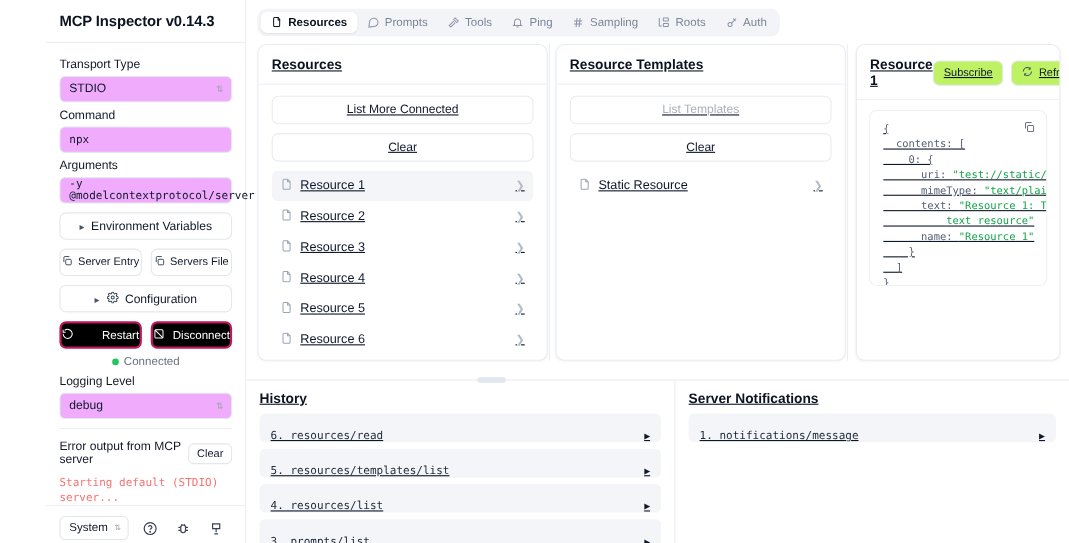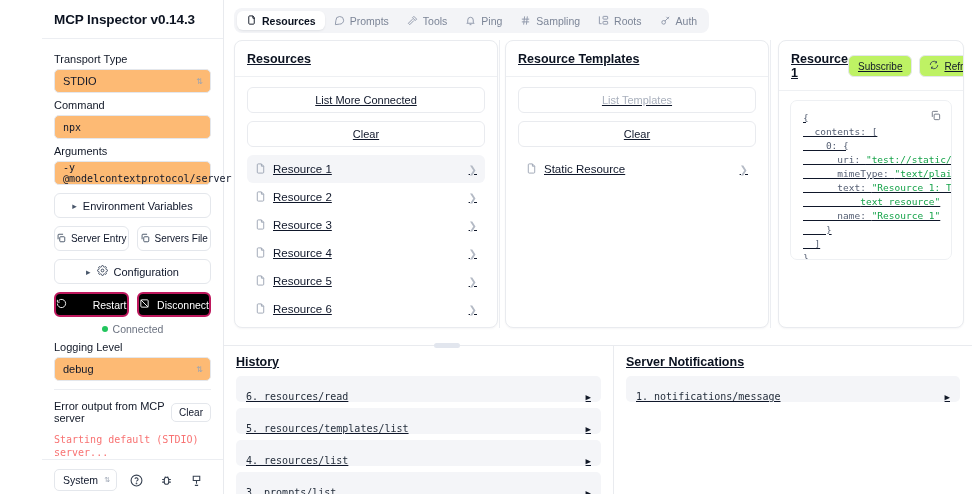--- a/index.html
+++ b/index.html
@@ -27,21 +27,21 @@
     border-bottom: 1px solid #eceef2;
     color: #0b1220;
   }
   .sb-body { padding: 8px 12px 0 12px; flex: 0 0 auto; }
   .fieldlabel {
     font-size: 11px; color: #111827; margin: 6px 0 4px 0; font-weight: normal;
   }
   .ctrl {
     width: 100%; height: 24px;
     border: 1px solid #e4e7ec; border-radius: 5px;
-    background: #fdba74;
+    background: #f0abfc;
     display: flex; align-items: center; padding: 0 8px;
     font-size: 11px; color: #0f172a;
     position: relative;
   }
   .ctrl.select::after {
     content: "⇅";
     position: absolute; right: 7px; top: 50%; transform: translateY(-50%);
     font-size: 8px; color: #9aa3b2;
   }
   .ctrl.mono { font-family: "DejaVu Sans Mono", monospace; font-size: 10px; }

